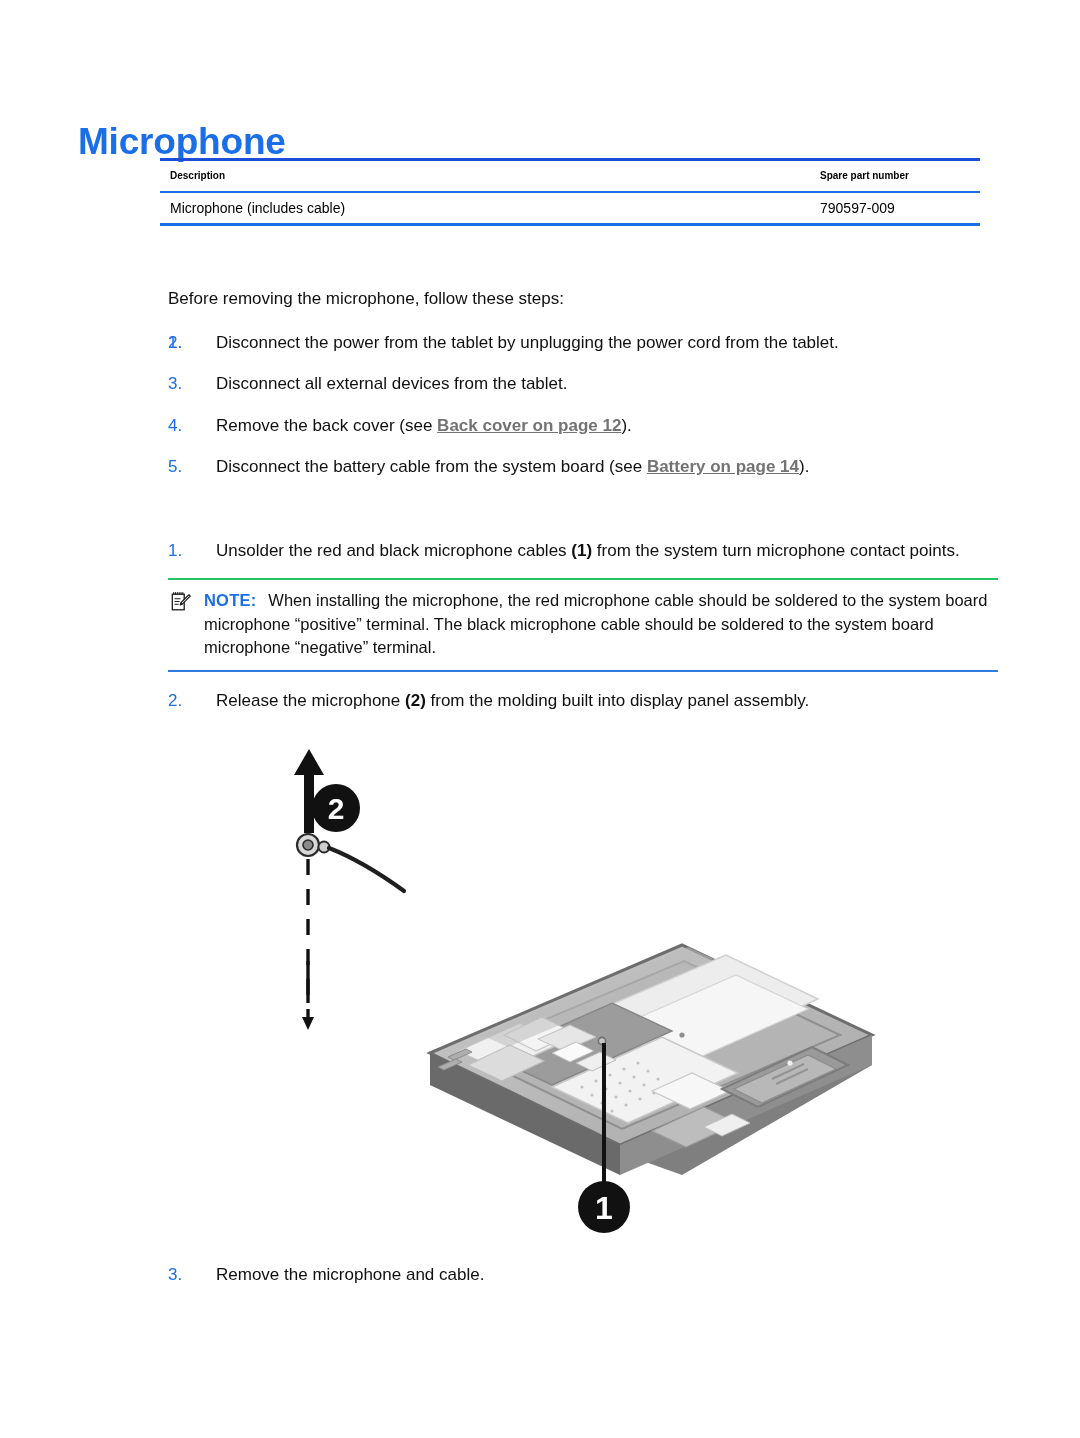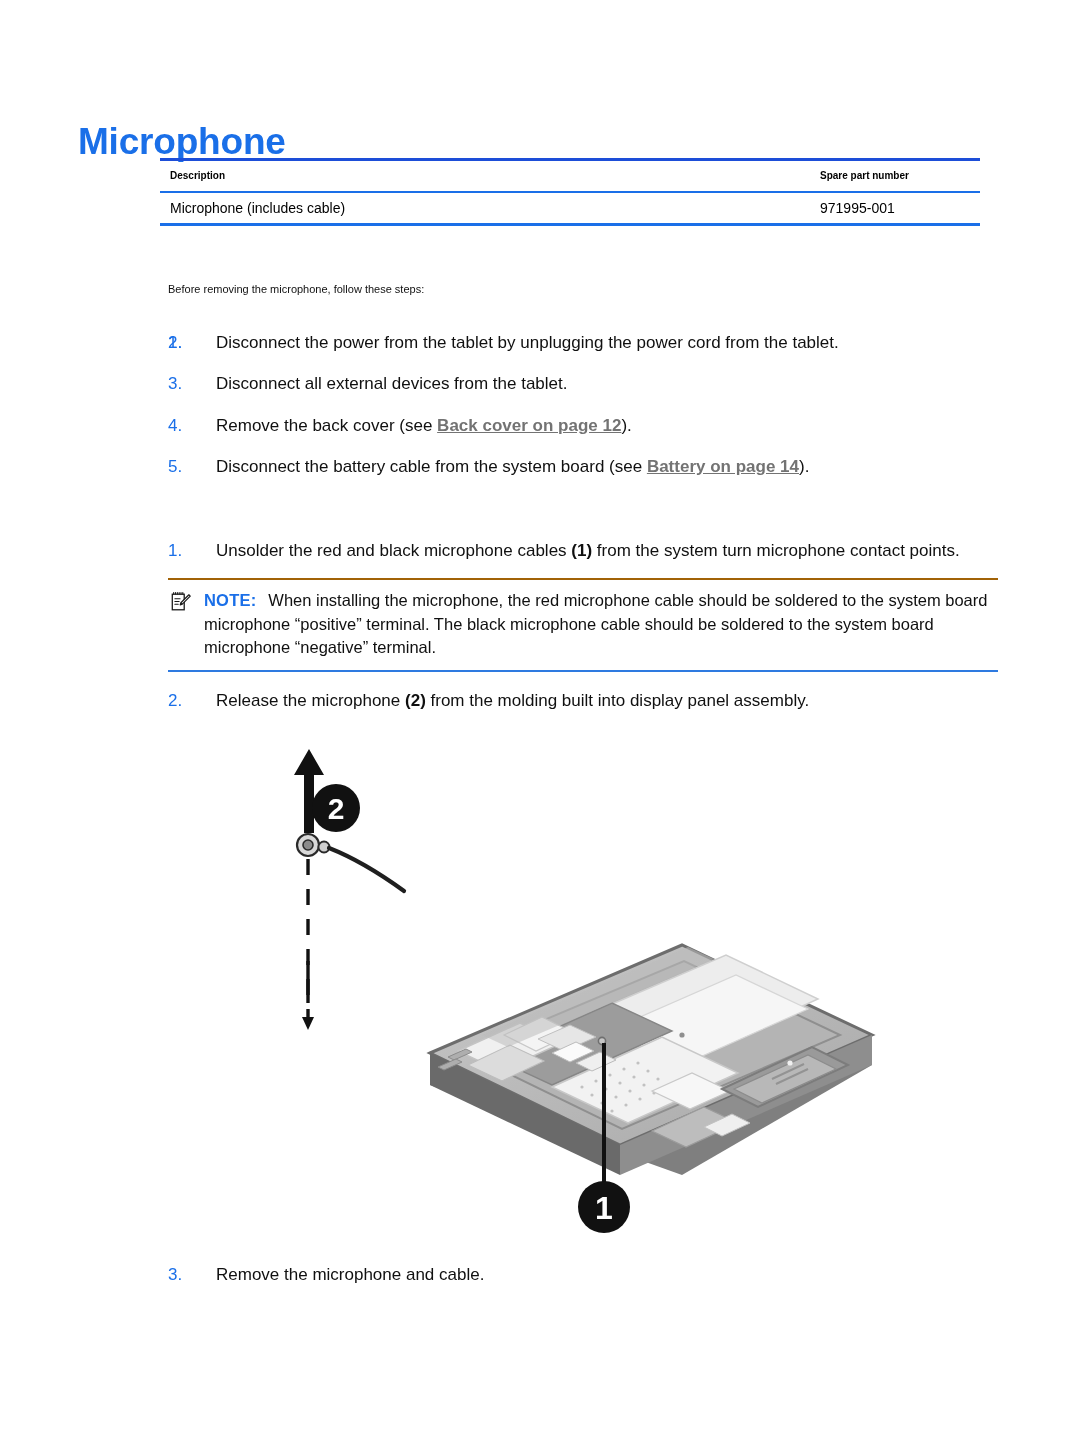--- a/index.html
+++ b/index.html
@@ -68,21 +68,21 @@
   .col-desc { width: 650px; }
   .col-spn  { width: 170px; }
 
   
   .body-block {
     position: absolute;
     left: 168px;
     width: 830px;
   }
   .lead {
-    font-size: 11px;
+    font-size: 17px;
     line-height: 1.35;
     color: #101010;
   }
 
   ol.steps {
     margin: 0;
     padding: 0;
     list-style: none;
   }
   ol.steps > li {
@@ -107,21 +107,21 @@
   .doclink {
     color: #737373;
     text-decoration: underline;
     font-weight: bold;
   }
   .bold-ref { font-weight: bold; }
 
   
   .note-box {
     position: relative;
-    border-top: 2px solid #a16207;
+    border-top: 2px solid #22c55e;
     border-bottom: 2px solid #2e7ae0;
     padding: 9px 0 10px 36px;
     margin: 0;
     font-size: 16.5px;
     line-height: 1.42;
     color: #101010;
   }
   .note-icon {
     position: absolute;
     left: 2px;
@@ -168,21 +168,21 @@
   <table class="parts-table">
     <thead>
       <tr>
         <th class="col-desc">Description</th>
         <th class="col-spn">Spare part number</th>
       </tr>
     </thead>
     <tbody>
       <tr>
         <td class="col-desc">Microphone (includes cable)</td>
-        <td class="col-spn">971995-001</td>
+        <td class="col-spn">790597-009</td>
       </tr>
     </tbody>
   </table>
 
   <div class="body-block" style="top:271px;">
     <p class="lead">Before removing the microphone, follow these steps:</p>
   </div>
 
   <div class="body-block" style="top:313px;">
     <ol class="steps">

